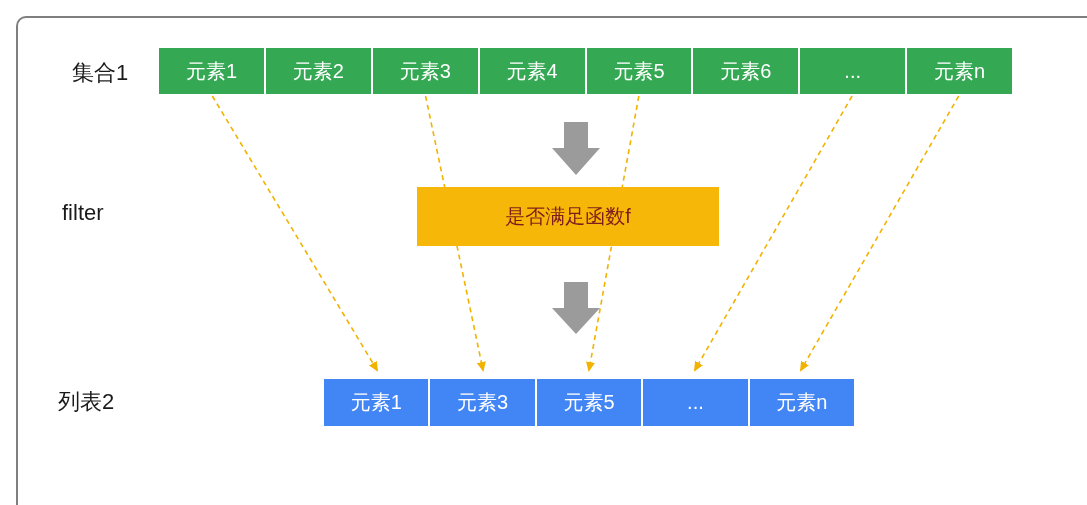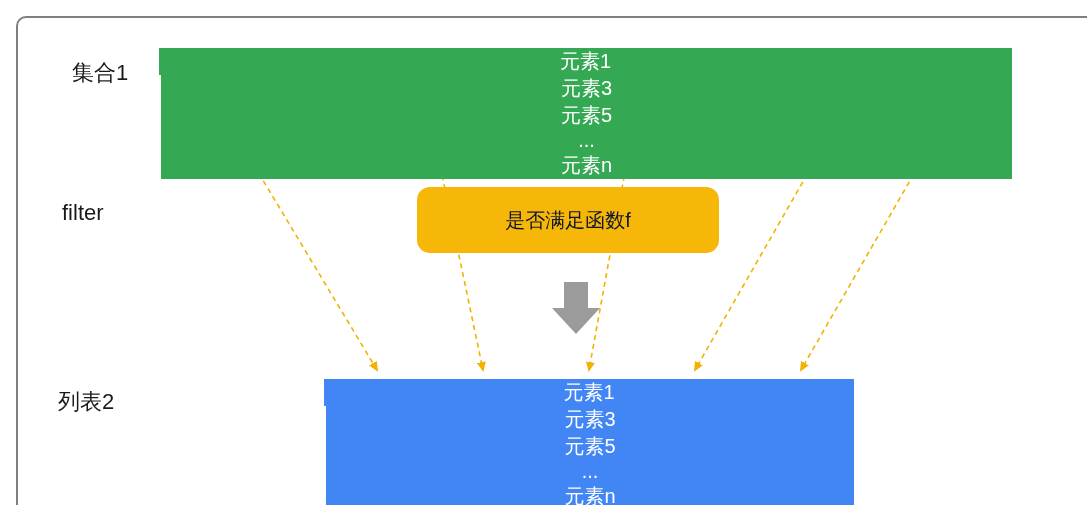--- a/index.html
+++ b/index.html
@@ -31,21 +31,20 @@
     z-index: 3;
     white-space: nowrap;
   }
   .label-top    { left: 54px; top: 40px; }
   .label-mid    { left: 44px; top: 182px; }
   .label-bottom { left: 40px; top: 369px; }
   .row {
     position: absolute;
     display: flex;
     z-index: 2;
-    flex-direction: column;
   }
   .row .cell {
     flex: 1 1 0;
     display: flex;
     align-items: center;
     justify-content: center;
     color: #ffffff;
     font-size: 20px;
     white-space: nowrap;
   }
@@ -56,30 +55,29 @@
   }
   .green-row .cell { background: var(--green, #34A853); }
   .blue-row {
     left: 306px; top: 361px;
     width: 530px; height: 47px;
   }
   .blue-row .cell { background: var(--blue, #4285F4); }
   .filter-box {
     position: absolute;
     left: 399px; top: 169px;
-    width: 302px; height: 66px;
+    width: 302px; height: 59px;
     background: var(--yellow, #FBBC05);
-    color: #0f172a;
+    color: #7f1d1d;
     font-size: 20px;
     display: flex;
     align-items: center;
     justify-content: center;
     z-index: 2;
     white-space: nowrap;
-    border-radius: 13px;
   }
 </style>
 </head>
 <body>
 
 <div class="canvas">
 
   <svg class="lines" viewBox="0 0 1083 501" preserveAspectRatio="none">
     <defs>
       <marker id="gold-arrowhead" markerWidth="10" markerHeight="9" refX="8" refY="4.5" orient="auto" markerUnits="userSpaceOnUse">
@@ -94,22 +92,25 @@
         <line x1="940.6875" y1="78" x2="783" y2="352" stroke="#F2B200" stroke-width="1.6" stroke-dasharray="5 4" marker-end="url(#gold-arrowhead)"></line>
       </g>
     <polygon class="gray-arrow" points="546,104 570,104 570,130 582,130 558,157 534,130 546,130" fill="#9B9B9B"></polygon>
     <polygon class="gray-arrow" points="546,264 570,264 570,290 582,290 558,316 534,290 546,290" fill="#9B9B9B"></polygon>
   </svg>
 
   <div class="label label-top">集合1</div>
 
   <div class="row green-row">
       <div class="cell">元素1</div>
+      <div class="cell">元素2</div>
       <div class="cell">元素3</div>
+      <div class="cell">元素4</div>
       <div class="cell">元素5</div>
+      <div class="cell">元素6</div>
       <div class="cell">...</div>
       <div class="cell">元素n</div>
     </div>
 
   <div class="label label-mid">filter</div>
 
   <div class="filter-box">是否满足函数f</div>
 
   <div class="label label-bottom">列表2</div>
 

